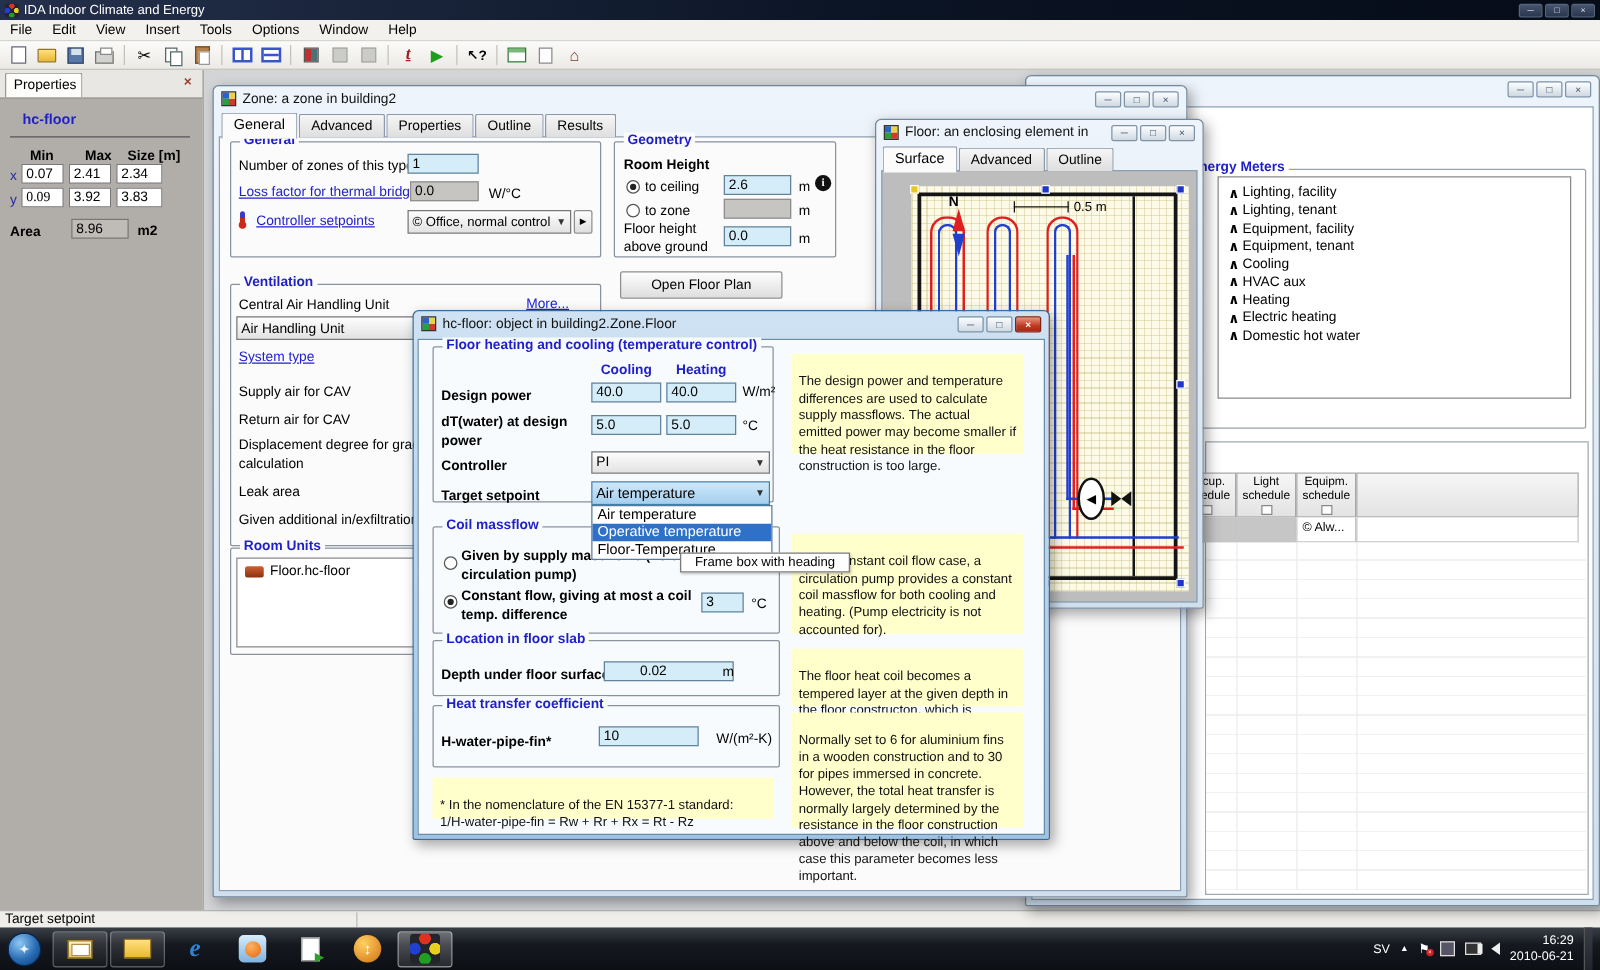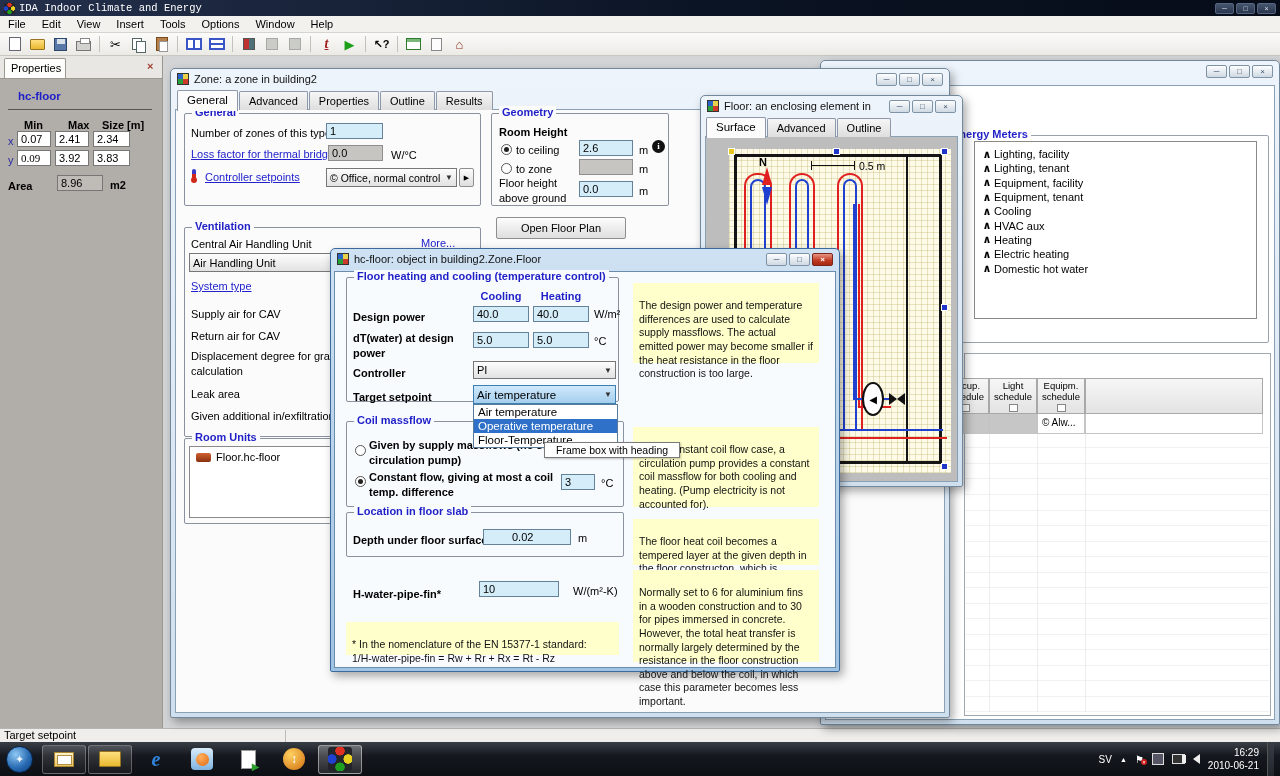--- a/index.html
+++ b/index.html
@@ -4,21 +4,21 @@
 <style>
   html,body{margin:0;padding:0;background:#444;}
   *{box-sizing:border-box;}
   .screen{position:relative;width:1280px;height:776px;background:#d3d4d6;overflow:hidden;
           font-family:"Liberation Sans","DejaVu Sans",sans-serif;font-size:11px;color:#000;}
   .abs{position:absolute;}
 
   
   .titlebar{position:absolute;left:0;top:0;width:1280px;height:16px;
     background:linear-gradient(90deg,#24304c,#0b1424 55%,#060c18);display:flex;align-items:center;gap:4px;padding:0 4px;}
-  .titlebar .t{color:#fff;font-size:10.5px;font-family:Liberation Mono, monospace;}
+  .titlebar .t{color:#fff;font-size:10.5px;}
   .sysbtn{width:19px;height:11px;border:1px solid #55657f;background:linear-gradient(#46546e,#2b374e);
     color:#dfe6ef;font-size:7px;line-height:9px;text-align:center;border-radius:2px;margin-left:2px;}
   .menubar{position:absolute;left:0;top:16px;width:1280px;height:17px;background:#f2f1ee;border-bottom:1px solid #d6d4cf;
     display:flex;align-items:center;}
   .menubar span{padding:1px 8px;}
   .toolbar{position:absolute;left:0;top:33px;width:1280px;height:23px;background:linear-gradient(#fbfbfa,#eceae5);
     border-bottom:1px solid #c9c7c1;display:flex;align-items:center;padding-left:3px;}
   .tbi{width:21px;height:20px;display:flex;align-items:center;justify-content:center;margin:0 1px;}
   .tsep{width:1px;height:16px;background:#c3c1bb;margin:0 4px;}
 
@@ -520,24 +520,27 @@
       <input class="inp" style="left: 230px; top: 225px; width: 34px;" value="3">
       <div class="lbl" style="left:270px;top:227px;">°C</div>
       <div class="yellow" style="left:302px;top:178px;width:186px;height:80px;">In the constant coil flow case, a circulation pump provides a constant coil massflow for both cooling and heating. (Pump electricity is not accounted for).</div>
 
       <div class="tooltip" style="left:213px;top:193px;">Frame box with heading</div>
 
       <div class="grp" style="left:15px;top:263px;width:278px;height:45px;">
         <span class="gl on-dlg">Location in floor slab</span>
       </div>
       <div class="lbl b" style="left:22px;top:284px;">Depth under floor surface</div>
-      <input class="inp" style="left: 152px; top: 280px; width: 88px; padding-left: 28px;" value="0.02">
+      <input class="inp" style="left: 152px; top: 280px; width: 104px; padding-left: 28px;" value="0.02">
       <div class="lbl" style="left:247px;top:282px;">m</div>
       <div class="yellow" style="left:302px;top:270px;width:186px;height:46px;">The floor heat coil becomes a tempered layer at the given depth in the floor constructon, which is defined elsewhere for the whole floor.</div>
 
+      <div class="grp" style="left:15px;top:315px;width:278px;height:50px;">
+        <span class="gl on-dlg">Heat transfer coefficient</span>
+      </div>
       <div class="lbl b" style="left:22px;top:338px;">H-water-pipe-fin*</div>
       <input class="inp" style="left: 148px; top: 332px; width: 80px;" value="10">
       <div class="lbl" style="left:242px;top:335px;">W/(m²-K)</div>
       <div class="yellow" style="left:302px;top:321px;width:186px;height:92px;">Normally set to 6 for aluminium fins in a wooden construction and to 30 for pipes immersed in concrete. However, the total heat transfer is normally largely determined by the resistance in the floor construction above and below the coil, in which case this parameter becomes less important.</div>
 
       <div class="yellow" style="left:15px;top:373px;width:273px;height:33px;">
         <span>* In the nomenclature of the EN 15377-1 standard:</span><br>
         <span>1/H-water-pipe-fin = Rw + Rr + Rx = Rt - Rz</span>
       </div>
     </div>

